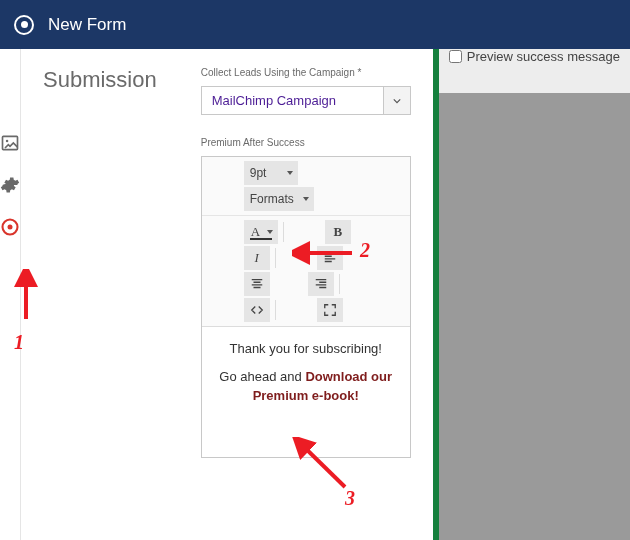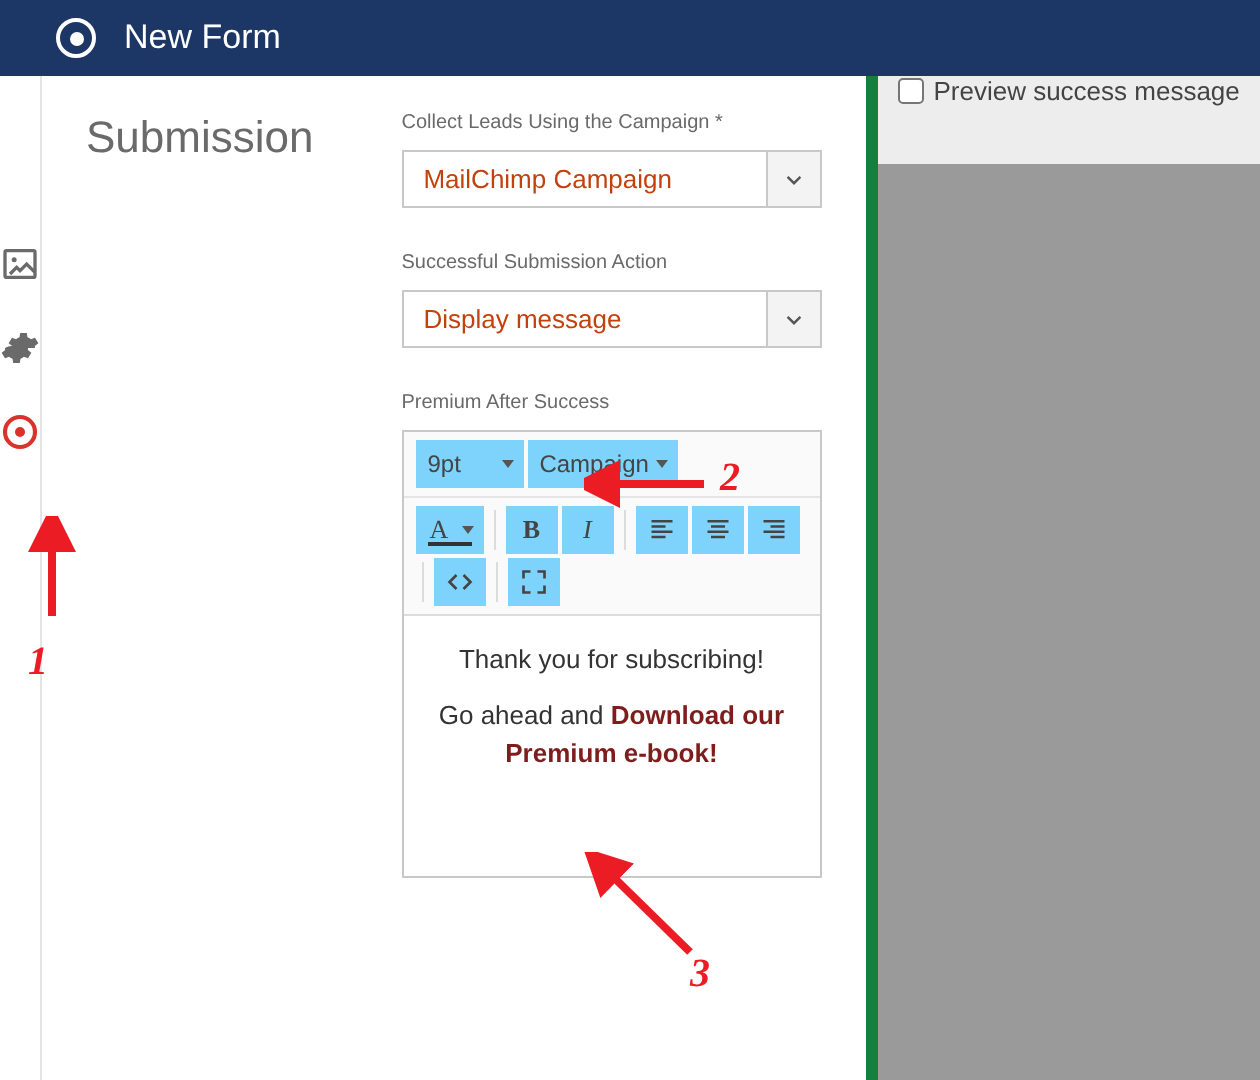--- a/index.html
+++ b/index.html
@@ -1,39 +1,39 @@
 <!DOCTYPE html>
 <html><head>
 <meta charset="utf-8">
 <style>
   * { box-sizing: border-box; margin: 0; padding: 0; }
   body { font-family: Arial, Helvetica, sans-serif; font-size: 13px; color: #333; width: 630px; height: 540px; overflow: hidden; background: #fff; }
-  .header { background: #1c3766; color: #fff; height: 38px; display: flex; align-items: center; padding: 0 28px; }
+  .header { background: #1c3766; color: #fff; height: 49px; display: flex; align-items: center; padding: 0 14px; }
   .header .logo { width: 20px; height: 20px; border: 2.5px solid #fff; border-radius: 50%; display: flex; align-items: center; justify-content: center; margin-right: 14px; }
   .header .logo::after { content: ""; width: 7px; height: 7px; background: #fff; border-radius: 50%; display: block; }
   .header .title { font-size: 17px; font-weight: 400; }
   .below { display: flex; height: 502px; position: relative; }
   .sidebar { width: 46px; border-right: 1px solid #e5e5e5; padding-top: 84px; display: flex; flex-direction: column; align-items: center; gap: 22px; }
   .sidebar .icon { width: 20px; height: 20px; color: #6a6a6a; cursor: pointer; }
   .sidebar .icon.active svg { color: #d9342b; }
   .main { flex: 0 0 354px; border-right: 6px solid #15803d; display: flex; flex-direction: row; position: relative; }
   .main-title { font-size: 22px; color: #6a6a6a; padding: 18px 22px 18px; }
   .divider { height: 1px; background: #e5e5e5; }
   .form-body { padding: 18px 22px; }
   .label { font-size: 10px; color: #6a6a6a; margin-bottom: 8px; display: block; }
   .field-row { margin-bottom: 22px; }
   .select { display: flex; width: 210px; }
-  .select .val { flex: 1; border: 1px solid #c8c8c8; border-right: none; padding: 6px 10px; font-size: 13px; color: #c2410c; background: #fff; }
+  .select .val { flex: 1; border: 1px solid #c8c8c8; border-right: none; padding: 6px 10px; font-size: 13px; color: #4c1d95; background: #fff; }
   .select .caret { width: 28px; border: 1px solid #c8c8c8; background: #f3f3f3; display: flex; align-items: center; justify-content: center; cursor: pointer; }
   .select .caret svg { width: 8px; height: 8px; color: #555; }
   .editor { border: 1px solid #c8c8c8; }
   .editor-toolbar { border-bottom: 1px solid #dcdcdc; background:#fafafa; }
   .tb-row { display: flex; align-items: center; padding: 4px 6px; gap: 2px; flex-wrap: wrap; }
   .tb-row.first { border-bottom: 1px solid #e5e5e5; }
-  .tb-btn { min-width: 26px; height: 24px; display: inline-flex; align-items: center; justify-content: center; font-size: 12px; color: #444; cursor: pointer; border: 1px solid transparent; padding: 0 5px; background:#7dd3fc; }
+  .tb-btn { min-width: 26px; height: 24px; display: inline-flex; align-items: center; justify-content: center; font-size: 12px; color: #444; cursor: pointer; border: 1px solid transparent; padding: 0 5px; background:#e5e5e5;margin-left:36px; }
   .tb-btn.dd { padding-right: 14px; position: relative; min-width: 54px; justify-content: flex-start; }
   .tb-btn.dd::after { content: ""; position: absolute; right: 4px; top: 50%; margin-top: -2px; border-left: 3px solid transparent; border-right: 3px solid transparent; border-top: 4px solid #555; }
   .tb-sep { width: 1px; height: 20px; background: #dcdcdc; margin: 0 3px; }
   .tb-btn .b { font-weight: bold; font-family: Georgia, serif; font-size: 13px; }
   .tb-btn .i { font-style: italic; font-family: Georgia, serif; font-size: 13px; }
   .tb-btn svg { width: 14px; height: 14px; }
   .tcolor { position: relative; display:inline-flex; }
   .tcolor .under { position:absolute; left:5px; right:5px; bottom:3px; height:2px; background:#333; }
   .editor-content { min-height: 130px; padding: 12px; font-size: 13px; text-align: center; color:#333; line-height:1.5; }
   .editor-content a { color: #7f1d1d; text-decoration: none; font-weight: bold; }
@@ -87,39 +87,28 @@
         <div class="select">
           <div class="val">MailChimp Campaign</div>
           <div class="caret">
               <svg viewBox="0 0 10 10">
                 <path d="M1 3l4 4 4-4" fill="none" stroke="currentColor" stroke-width="1.5"></path>
               </svg>
             </div>
         </div>
       </div>
 
-      <div class="field-row">
-        <span class="label">Successful Submission Action</span>
-        <div class="select">
-          <div class="val">Display message</div>
-          <div class="caret">
-              <svg viewBox="0 0 10 10">
-                <path d="M1 3l4 4 4-4" fill="none" stroke="currentColor" stroke-width="1.5"></path>
-              </svg>
-            </div>
-        </div>
-      </div>
 
       <div class="field-row" style="margin-bottom:10px">
         <span class="label">Premium After Success</span>
         <div class="editor">
           <div class="editor-toolbar">
             <div class="tb-row first">
               <span class="tb-btn dd">9pt</span>
-              <span class="tb-btn dd" style="min-width:70px">Campaign</span>
+              <span class="tb-btn dd" style="min-width:70px">Formats</span>
             </div>
             <div class="tb-row">
               <span class="tb-btn tcolor dd" style="min-width:34px;padding-left:6px">
                   <span style="font-family:Georgia,serif;font-size:13px;">A</span>
                   <span class="under"></span>
                 </span>
               <span class="tb-sep"></span>
               <span class="tb-btn">
                   <span class="b">B</span>
                 </span>

